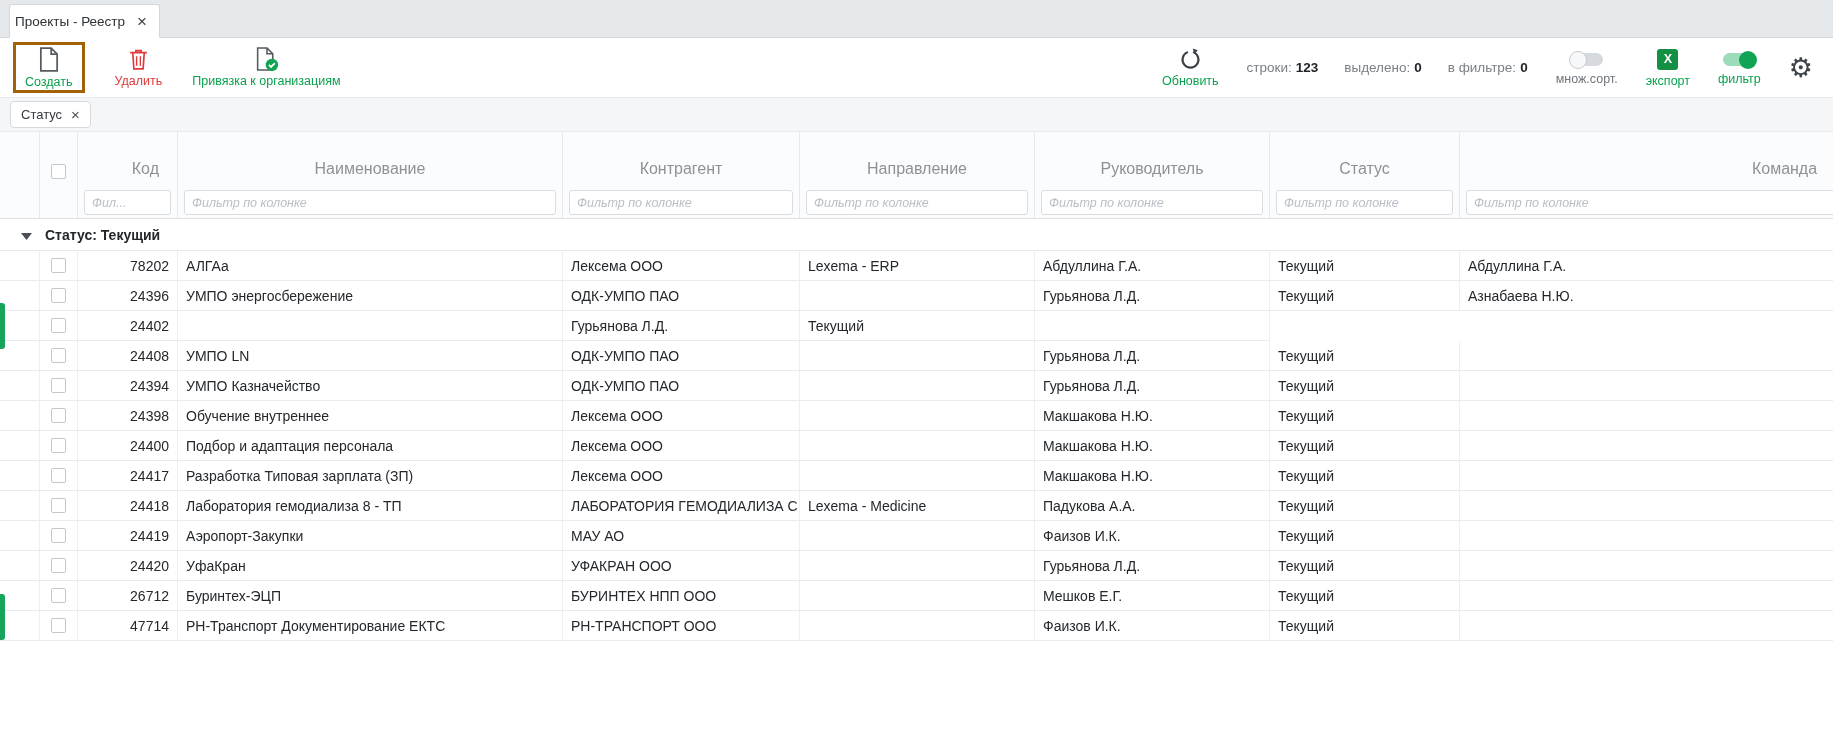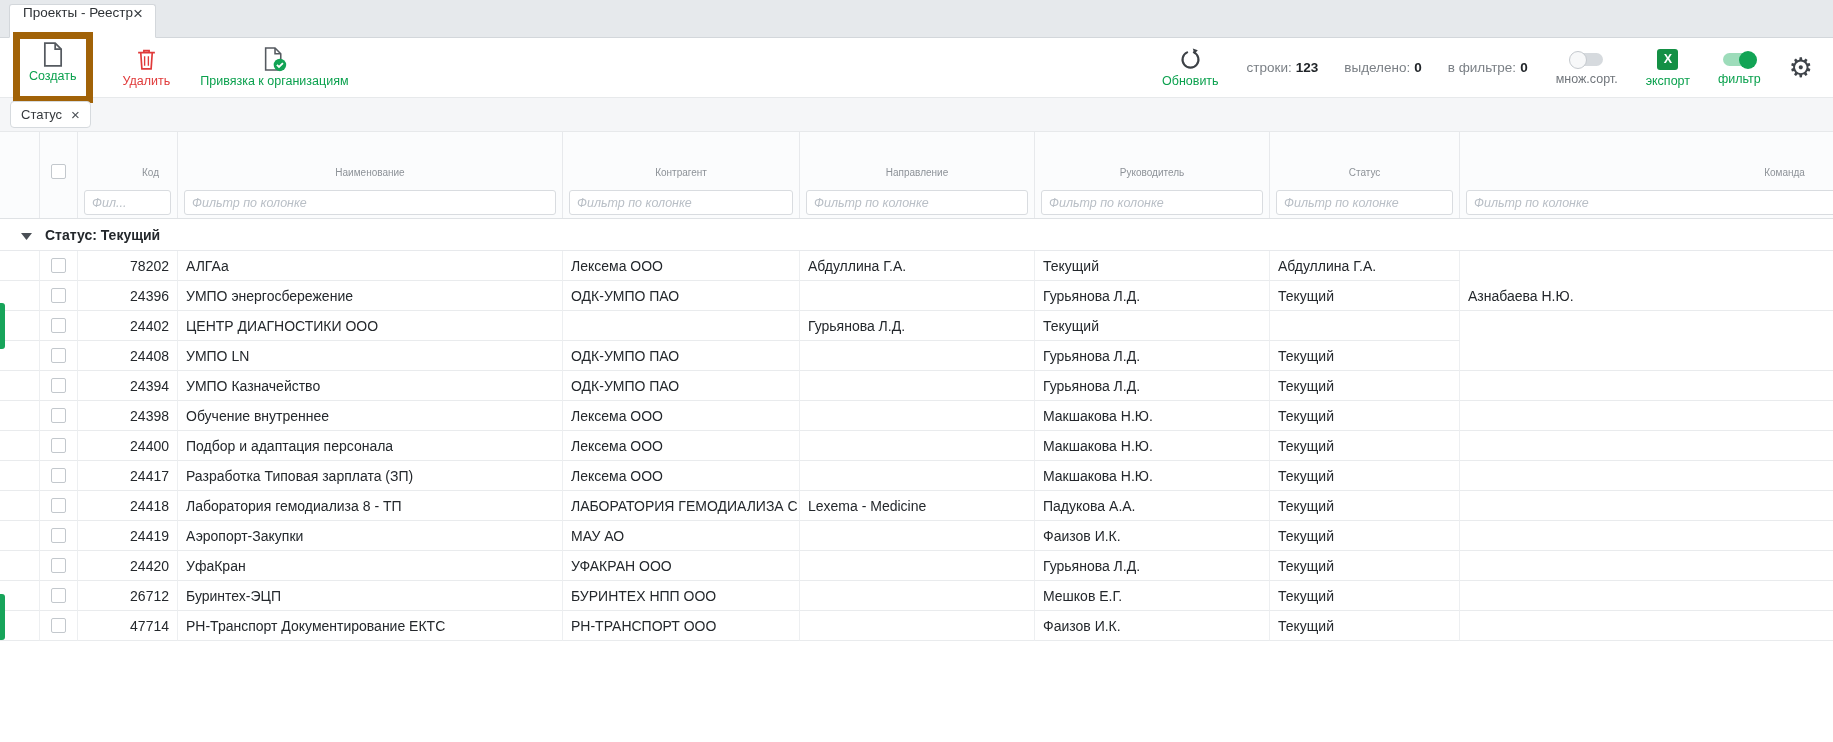--- a/index.html
+++ b/index.html
@@ -5,27 +5,27 @@
 <style>
   html,body{margin:0;padding:0;}
   body{width:1833px;height:742px;overflow:hidden;background:#fff;
        font-family:"Liberation Sans","DejaVu Sans",sans-serif;color:#2b2f33;}
   .app{position:relative;width:1833px;height:742px;overflow:hidden;background:#fff;}
 
   
   .tabbar{height:37px;background:#e6e9ec;border-bottom:1px solid #d3d7db;
           display:flex;align-items:flex-end;padding-left:9px;}
   .tab{background:#fff;border:1px solid #d3d7db;border-bottom:1px solid #fff;margin-bottom:-1px;
-       height:32px;border-radius:3px 3px 0 0;display:flex;align-items:flex-start;
-       padding:0 12px 0 13px;font-size:13.5px;color:#2e3236;cursor:pointer;}
+       height:32px;border-radius:3px 3px 0 0;display:flex;align-items:center;gap:12px;
+       padding:0 12px 0 5px;font-size:13.5px;color:#2e3236;cursor:pointer;}
   .tab-close{font-size:17px;color:#3c4146;line-height:1;cursor:pointer;}
 
   
   .toolbar{height:59px;display:flex;align-items:center;padding:0 20px 0 13px;gap:30px;background:#fff;}
-  .annotation-box{border:7px solid #a16207;padding:2px 9px 12px;}
+  .annotation-box{border:3px solid #a16207;padding:2px 9px 1px;}
   .tbtn{display:flex;flex-direction:column;align-items:center;gap:3px;cursor:pointer;}
   .ticon{height:26px;display:flex;align-items:center;}
   .tlabel{font-size:12.5px;line-height:1.1;white-space:nowrap;}
   .green{color:#0ba14e;}
   .red{color:#e03a3a;}
   .gray{color:#70757b;}
   .toolbar-right{margin-left:auto;display:flex;align-items:center;gap:28px;}
   .stats{display:flex;gap:26px;font-size:13.5px;align-items:center;white-space:nowrap;}
   .stat-label{color:#7b8086;}
   .stat-value{font-weight:bold;color:#212529;margin-left:4px;}
@@ -46,21 +46,21 @@
         align-items:center;gap:9px;padding:0 10px;font-size:13px;color:#34383c;cursor:pointer;}
   .chip-close{font-size:15px;color:#4a4f55;line-height:1;}
 
   
   .table{width:2110px;}
   .header-titles,.header-filters,.trow{display:grid;
         grid-template-columns:40px 38px 100px 385px 237px 235px 235px 190px 650px;}
   .thead{background:#fbfcfd;border-bottom:1px solid #dfe2e5;}
   .header-titles{height:55px;}
   .hcell{display:flex;align-items:flex-end;justify-content:center;padding-bottom:9px;
-         font-size:10px;color:#8d9298;border-right:1px solid #e7e9ec;overflow:hidden;
+         font-size:16px;color:#8d9298;border-right:1px solid #e7e9ec;overflow:hidden;
          white-space:nowrap;cursor:pointer;}
   .hcell.right{justify-content:flex-end;padding-right:18px;}
   .hcell.lead{cursor:default;}
   .header-filters{height:31px;}
   .fcell{display:flex;align-items:center;border-right:1px solid #e7e9ec;height:100%;}
   .filter-input{width:calc(100% - 12px);margin:0 6px;height:25px;border:1px solid #d9dce0;
         border-radius:3px;padding:0 7px;font-size:12.5px;font-family:inherit;color:#3c4146;
         background:#fff;outline:none;box-sizing:border-box;}
   .filter-input::placeholder{color:#b9bfc6;font-style:italic;}
 
@@ -232,20 +232,21 @@
 
     <div id="table-body">
         <div class="trow">
           <div class="tcell lead"></div>
           <div class="tcell lead">
             <span class="checkbox"></span>
           </div>
           <div class="tcell right">78202</div>
           <div class="tcell">АЛГАа</div>
           <div class="tcell">Лексема ООО</div>
+          <div class="tcell">Lexema - ERP</div>
           <div class="tcell">Абдуллина Г.А.</div>
           <div class="tcell">Текущий</div>
           <div class="tcell">Абдуллина Г.А.</div>
         </div>
         <div class="trow">
           <div class="tcell lead"></div>
           <div class="tcell lead">
             <span class="checkbox"></span>
           </div>
           <div class="tcell right">24396</div>
@@ -255,21 +256,20 @@
           <div class="tcell">Гурьянова Л.Д.</div>
           <div class="tcell">Текущий</div>
           <div class="tcell">Азнабаева Н.Ю.</div>
         </div>
         <div class="trow">
           <div class="tcell lead"></div>
           <div class="tcell lead">
             <span class="checkbox"></span>
           </div>
           <div class="tcell right">24402</div>
-          <div class="tcell">ЦЕНТР ДИАГНОСТИКИ ООО</div>
           <div class="tcell"></div>
           <div class="tcell">Гурьянова Л.Д.</div>
           <div class="tcell">Текущий</div>
           <div class="tcell"></div>
         </div>
         <div class="trow">
           <div class="tcell lead"></div>
           <div class="tcell lead">
             <span class="checkbox"></span>
           </div>

